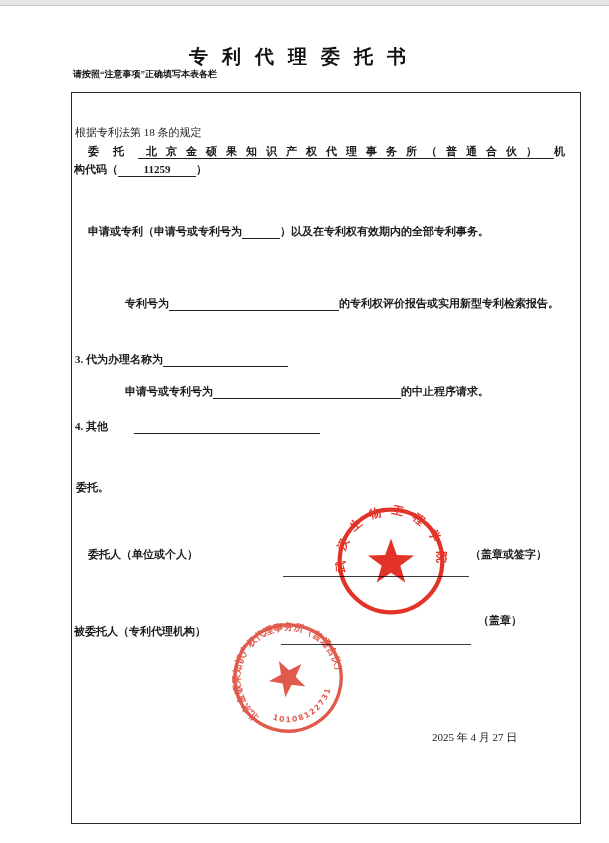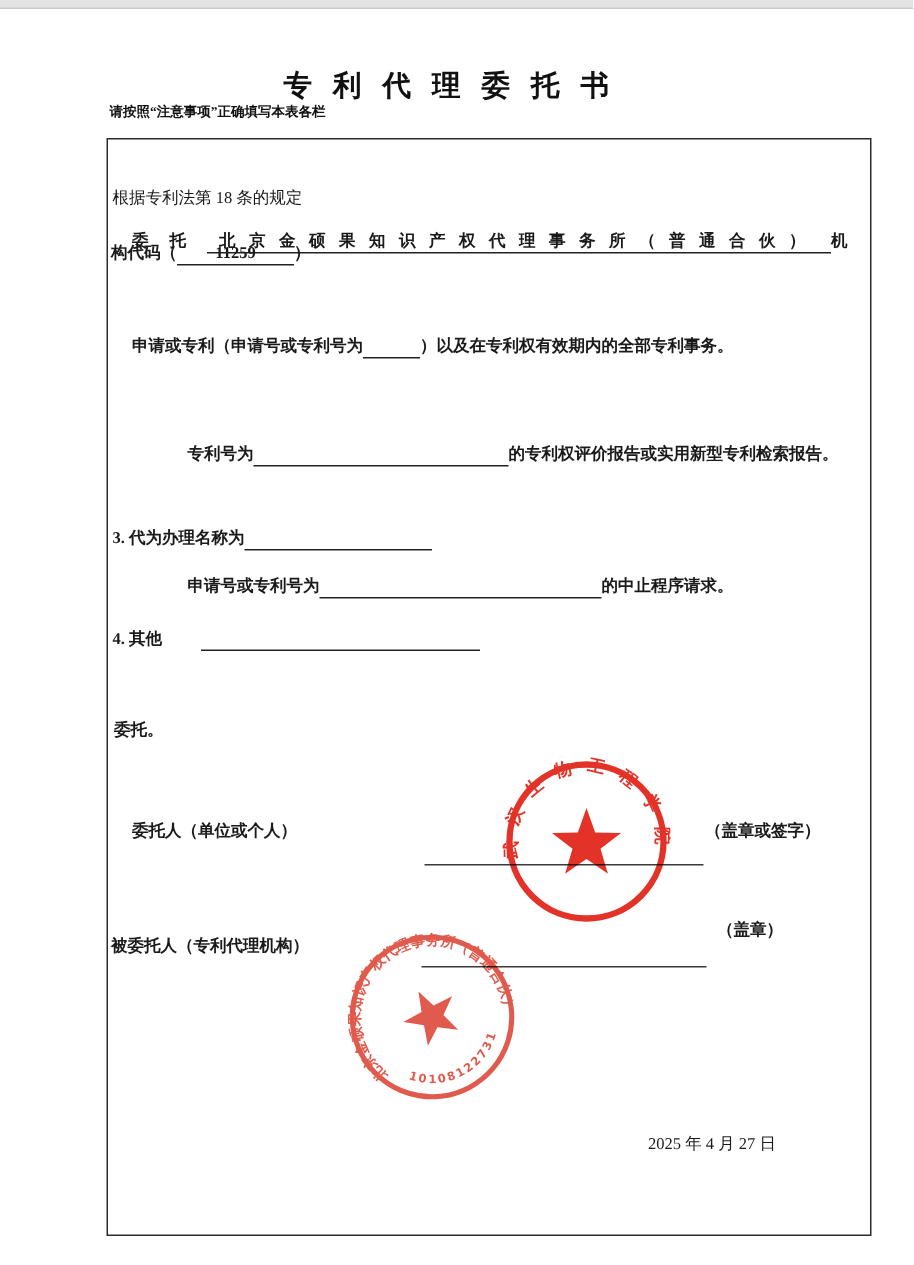--- a/index.html
+++ b/index.html
@@ -29,21 +29,21 @@
 
   <div class="top-strip"></div>
 
   <div class="doc-title">专利代理委托书</div>
   <div class="notice">请按照“注意事项”正确填写本表各栏</div>
 
   <div class="form-box">
 
     <div class="line" style="left:3px;top:7px;font-weight:normal;margin-top:24px;">根据专利法第 18 条的规定</div>
 
-    <div class="line" style="left:16px;top:60px;">
+    <div class="line" style="left:16px;top:50px;">
       <span class="wt">委托</span><span class="fill" style="width:416px;"><span class="spread">北京金硕果知识产权代理事务所（普通合伙）</span></span><span>机</span>
     </div>
 
     <div class="line" style="left:2px;top:68px;">
       <span>构代码（</span><span class="fill" style="width:78px;"><span>11259</span></span><span>）</span>
     </div>
 
 
     <div class="line" style="left:16px;top:130px;">
       <span>申请或专利（申请号或专利号为</span><span class="blank" style="width:38px;"></span><span>）以及在专利权有效期内的全部专利事务。</span>
@@ -69,21 +69,21 @@
     <div class="line" style="left:4px;top:386px;">委托。</div>
 
     <div class="line" style="left:16px;top:453px;">委托人（单位或个人）</div>
     <div class="line" style="left:398px;top:453px;text-align:right;">（盖章或签字）</div>
     <div class="sig-line" style="left:211px;top:483px;width:186px;"></div>
 
     <div class="line" style="left:406px;top:487px;margin-top:32px;">（盖章）</div>
     <div class="line" style="left:2px;top:530px;">被委托人（专利代理机构）</div>
     <div class="sig-line" style="left:209px;top:551px;width:190px;"></div>
 
-    <div class="line date-line" style="left:360px;top:662px;">2025 年 4 月 27 日</div>
+    <div class="line date-line" style="left:360px;top:636px;">2025 年 4 月 27 日</div>
   </div>
 
   <div class="seal" style="left:335px;top:505px;width:112px;height:112px;opacity:.95;">
     <svg width="112" height="112" viewBox="0 0 120 120">
       <defs>
         <path id="uniArc" d="M 14,80 A 50,50 0 1 1 106,80" fill="none"></path>
       </defs>
       <circle cx="60" cy="60" r="55" fill="none" stroke-width="4.5" stroke="#e2281c"></circle>
       <polygon points="60,36 66.2,53.5 84.7,54 70,65.2 75.3,83 60,72.5 44.7,83 50,65.2 35.3,54 53.8,53.5" fill="#e2281c"></polygon>
       <text font-size="12.5" font-weight="bold" letter-spacing="10" font-family="Liberation Serif, DejaVu Serif, serif" fill="#e2281c">

